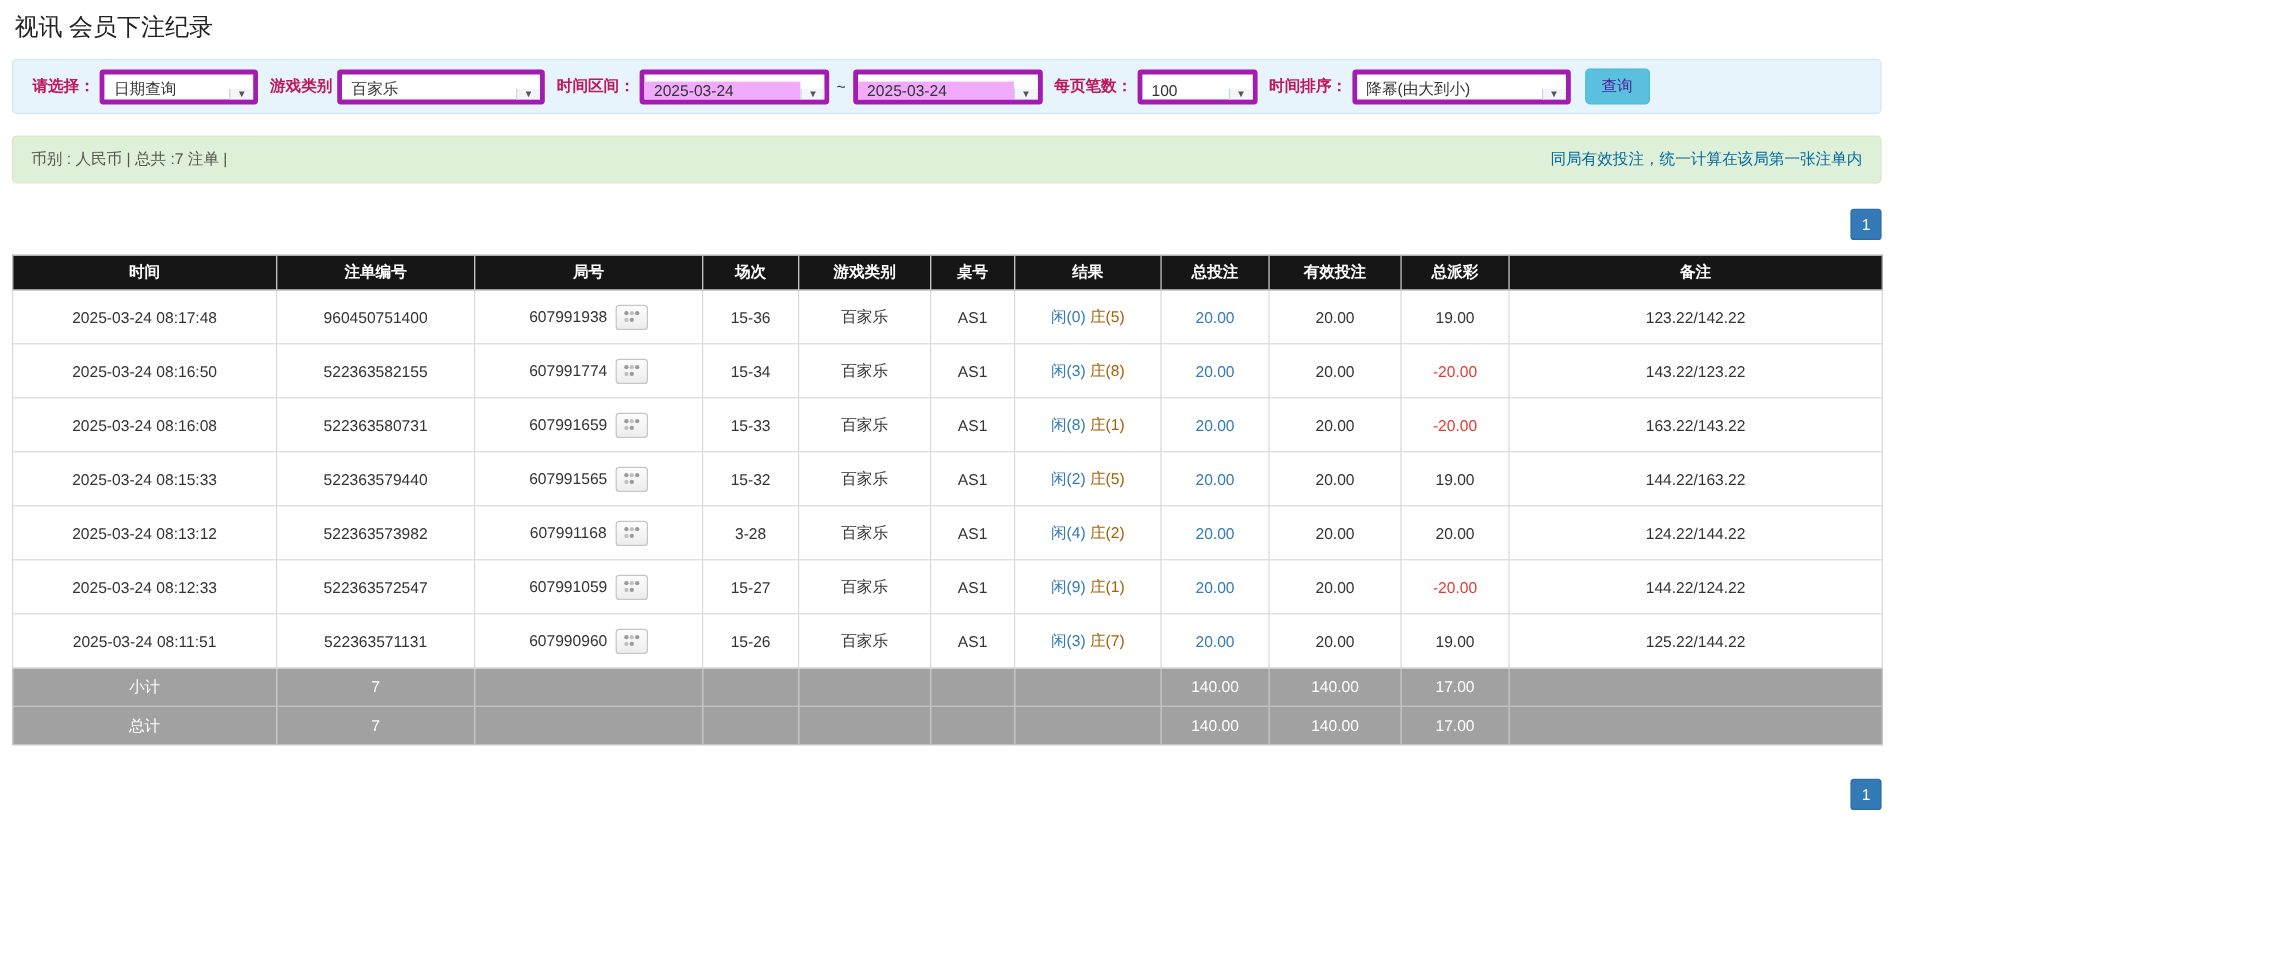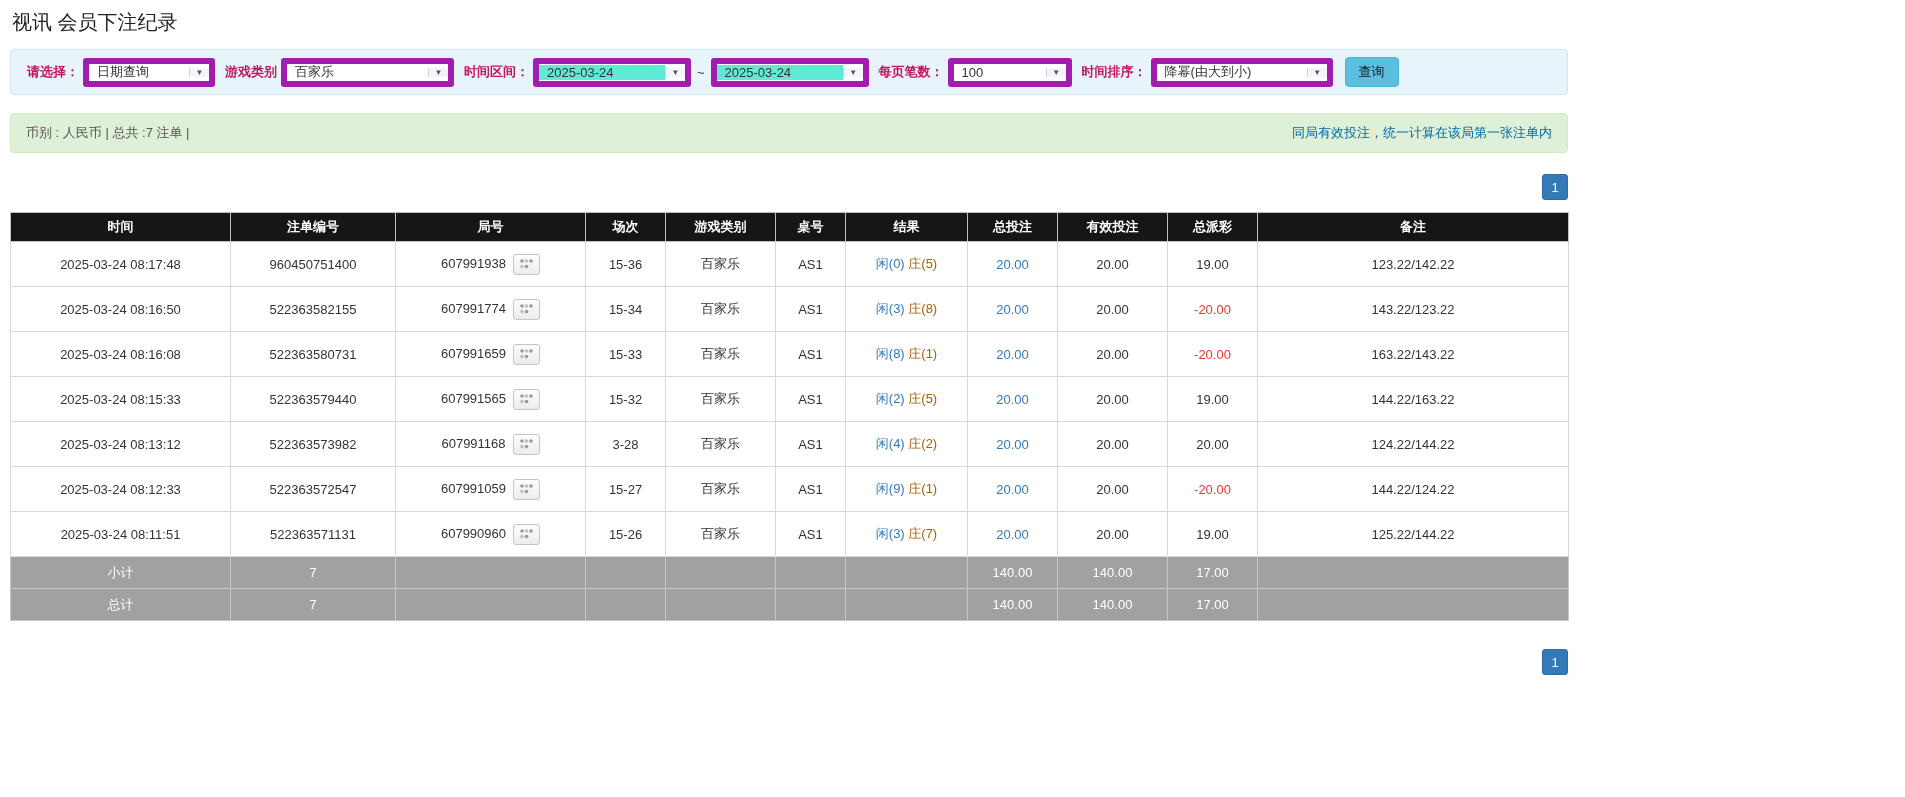--- a/index.html
+++ b/index.html
@@ -14,34 +14,34 @@
   .page-title { font-size: 20px; font-weight: 400; color: #222; padding: 9px 0 13px 2px; }
 
   
   .filter-bar {
     background: #e7f4fc; border: 1px solid #cfe6f4; border-radius: 4px;
     height: 46px; padding: 0 16px; display: flex; align-items: center; margin-bottom: 18px;
   }
   .filter-label { color: #be185d; font-weight: bold; white-space: nowrap; margin: 0 4px 0 10px; }
   .filter-label:first-child { margin-left: 0; }
   .combo {
-    display: flex; align-items: center; height: 29px; background: #fff;
-    border: 6px solid #a21caf; border-radius: 3px; overflow: hidden; cursor: pointer;
+    display: flex; align-items: flex-end; height: 29px; background: #fff;
+    border: 4px solid #a21caf; border-radius: 3px; overflow: hidden; cursor: pointer;
   }
   .combo-text { flex: 1; display: flex; align-items: center; padding: 0 8px; color: #333; white-space: nowrap; overflow: hidden; }
-  .combo.tint .combo-text { background: #5eead4; }
+  .combo.tint .combo-text { background: #f0abfc; }
   .combo-arrow {
     width: 20px; background: #f2f6fa; border-left: 1px solid #c4d8ea;
     display: flex; align-items: center; justify-content: center;
     color: #555; font-size: 8px;
   }
   .tilde { margin: 0 6px; color: #333; }
   .search-btn {
     margin-left: 12px; height: 30px; padding: 0 13px; background: #5bc0de;
-    border: 1px solid #46b8da; border-radius: 4px; color: #0f172a; font-size: 13px; cursor: pointer;
+    border: 1px solid #46b8da; border-radius: 4px; color: #4c1d95; font-size: 13px; cursor: pointer;
     font-family: inherit;
   }
 
   
   .info-bar {
     background: #dff0d8; border: 1px solid #d6e9c6; border-radius: 4px;
     height: 40px; padding: 0 15px; display: flex; align-items: center;
     justify-content: space-between; margin-bottom: 21px;
   }
   .info-left { color: #555; }
@@ -106,21 +106,21 @@
       <span class="combo-text">2025-03-24</span>
       <span class="combo-arrow">▼</span>
     </div>
     <span class="tilde">~</span>
     <div class="combo tint" style="width:158px">
       <span class="combo-text">2025-03-24</span>
       <span class="combo-arrow">▼</span>
     </div>
 
     <span class="filter-label">每页笔数：</span>
-    <div class="combo" style="width:124px">
+    <div class="combo" style="width:100px">
       <span class="combo-text">100</span>
       <span class="combo-arrow">▼</span>
     </div>
 
     <span class="filter-label">时间排序：</span>
     <div class="combo" style="width:182px">
       <span class="combo-text">降幂(由大到小)</span>
       <span class="combo-arrow">▼</span>
     </div>
 

